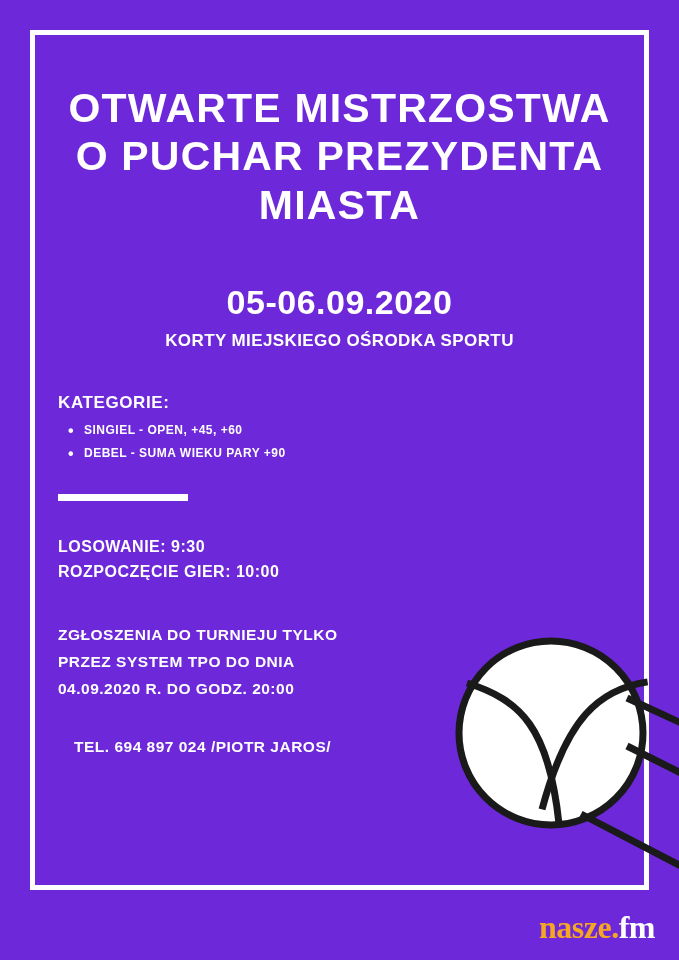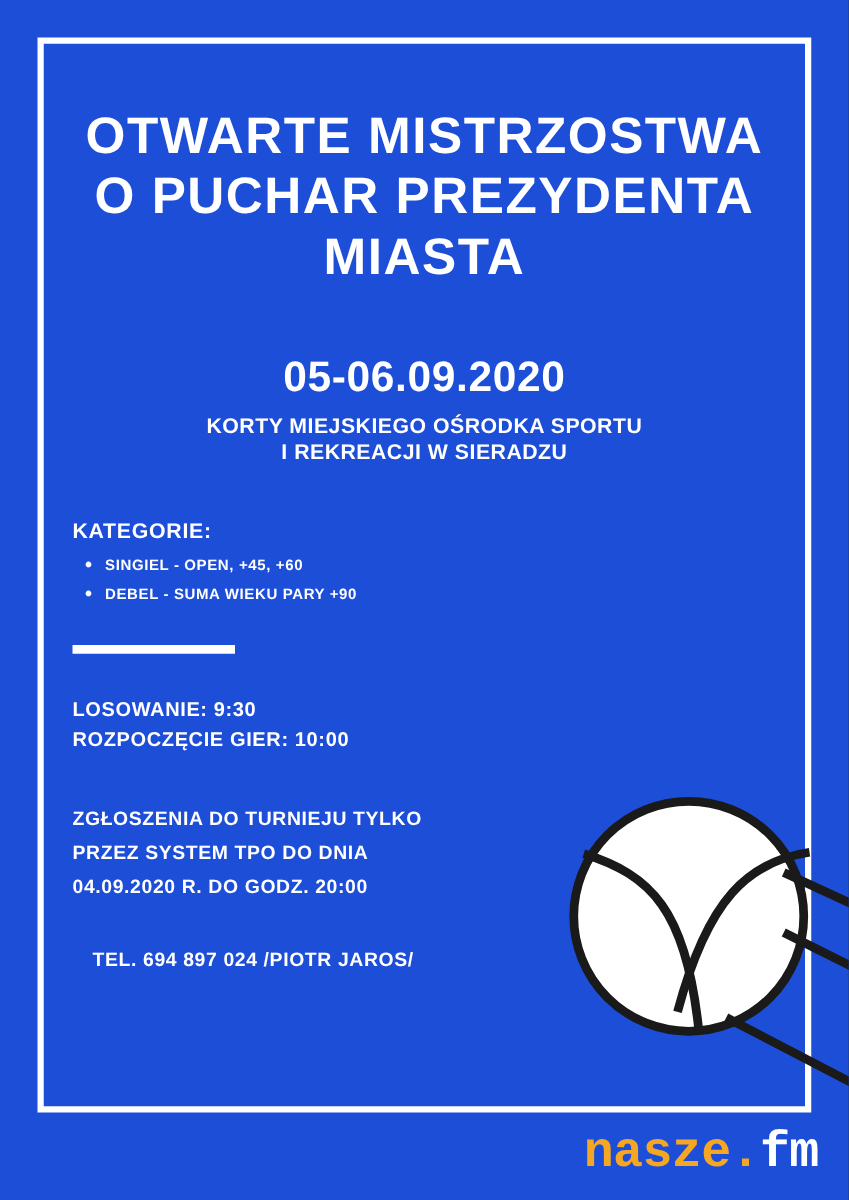--- a/index.html
+++ b/index.html
@@ -10,21 +10,21 @@
     width: 679px;
     height: 960px;
     background: #243740;
     font-family: "Liberation Sans", sans-serif;
     overflow: hidden;
     position: relative;
   }
   .poster {
     position: absolute;
     inset: 0;
-    background: #1d4ed8;
+    background: #6d28d9;
   }
   .frame {
     position: absolute;
     left: 30px;
     top: 30px;
     right: 30px;
     bottom: 70px;
     border: 5px solid #ffffff;
     box-sizing: border-box;
   }
@@ -154,24 +154,24 @@
     width: 290px;
     height: 270px;
     pointer-events: none;
   }
 
   .logo {
     position: absolute;
     right: 24px;
     bottom: 14px;
     font-weight: bold;
-    font-size: 40px;
+    font-size: 32px;
     letter-spacing: -0.5px;
     color: #ffffff;
-    font-family: Liberation Mono, monospace;
+    font-family: Liberation Serif, serif;
   }
   .logo .nasze { color: #f5a623; }
   .logo .dot { color: #f5a623; }
   .logo .fm { color: #ffffff; }
 </style>
 </head>
 <body>
 
 <div class="poster">
 
@@ -182,21 +182,20 @@
     <div class="title">
       <span class="line l1">OTWARTE MISTRZOSTWA</span>
       <span class="line l3">O PUCHAR PREZYDENTA</span>
       <span class="line l4">MIASTA</span>
     </div>
 
     <div class="date">05-06.09.2020</div>
 
     <div class="venue">
       <div>KORTY MIEJSKIEGO OŚRODKA SPORTU</div>
-      <div>I REKREACJI W SIERADZU</div>
     </div>
 
     <div class="categories">
       <div class="cat-heading">KATEGORIE:</div>
       <ul class="cat-list">
         <li>SINGIEL - OPEN, +45, +60</li>
         <li>DEBEL - SUMA WIEKU PARY +90</li>
       </ul>
     </div>
 

